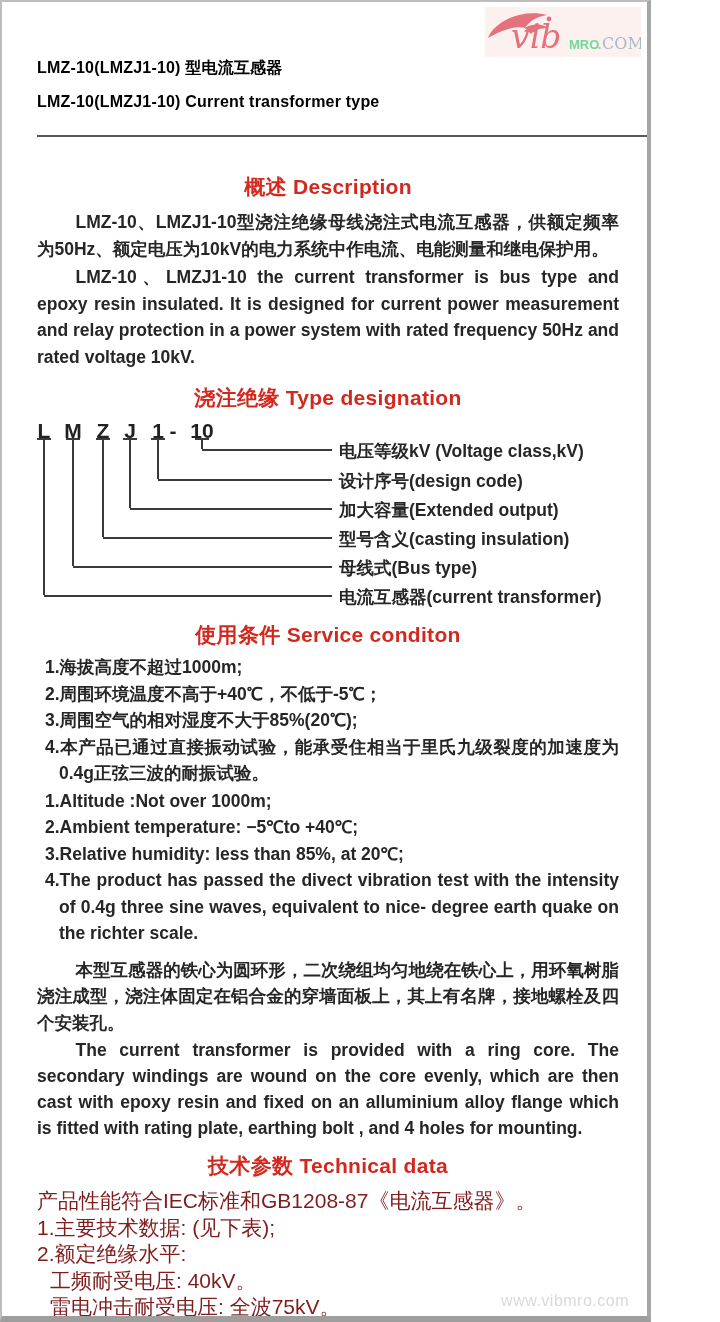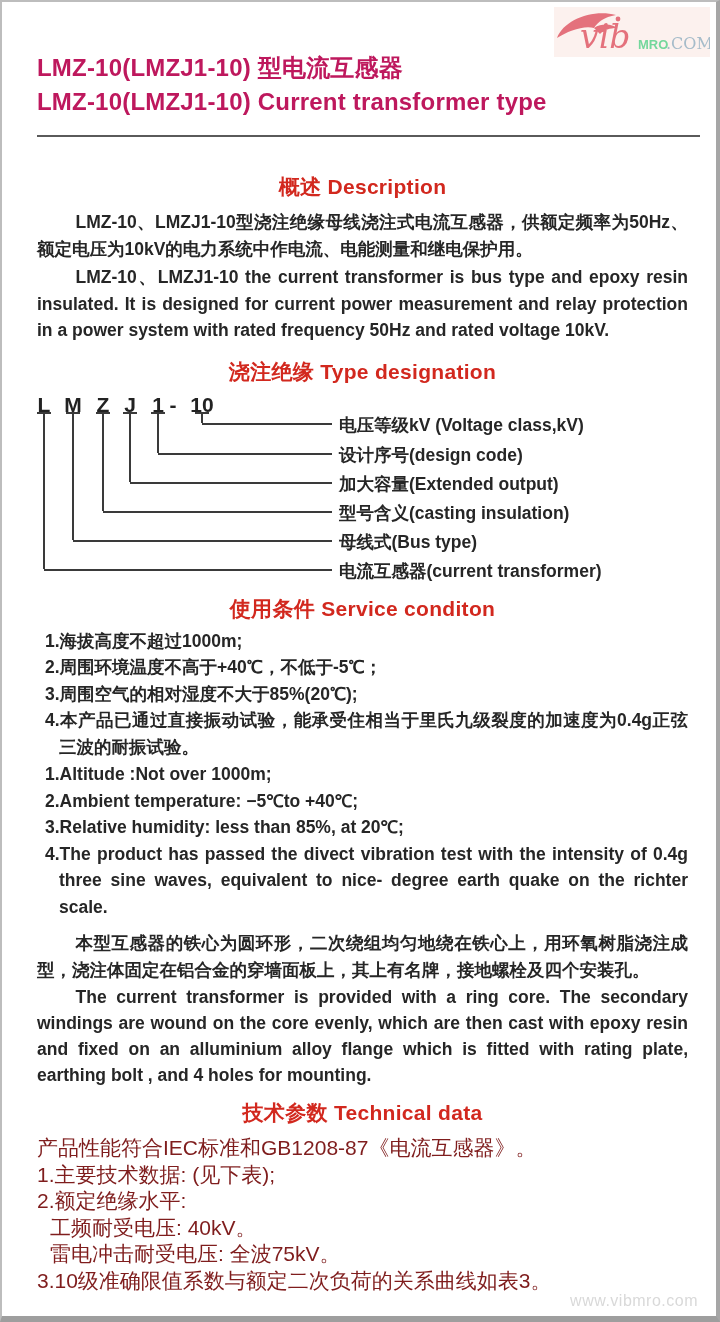--- a/index.html
+++ b/index.html
@@ -1,35 +1,35 @@
 <!DOCTYPE html>
 <html lang="zh"><head>
 <meta charset="utf-8">
 <style>
   * { margin:0; padding:0; box-sizing:border-box; }
   html,body { background:#ffffff; }
   body { font-family:"Liberation Sans", sans-serif; }
 
   .page {
     position:relative;
-    width:720px; height:1322px;
+    width:651px; height:1322px;
     background:#ffffff;
     border-top:2px solid #bdbdbd;
     border-left:2px solid #bdbdbd;
     border-right:4px solid #a6a6a6;
     border-bottom:6px solid #9e9e9e;
     padding-left:35px; padding-right:28px;
     overflow:hidden;
   }
 
   
   .logo-box { position:absolute; top:5px; right:6px; width:156px; height:50px; }
 
   
-  .title { color:#be185d; font-weight:bold; font-size:24px; line-height:32px; letter-spacing:0.2px; }
+  .title { color:#000000; font-weight:bold; font-size:16px; line-height:32px; letter-spacing:0.2px; }
   .title-cn { margin-top:50px; }
   .title-en { margin-top:2px; }
 
   .divider { border:none; border-top:2px solid #5a5a5a; margin:17px 0 0 0; width:663px; }
 
   
   .sec-h { color:#d2281e; font-weight:bold; font-size:21px; line-height:26px; letter-spacing:0.3px;text-align:center; }
   .h-desc { margin-top:37px; }
   .h-type { margin-top:15px; }
   .h-serv { margin-top:7px; }

